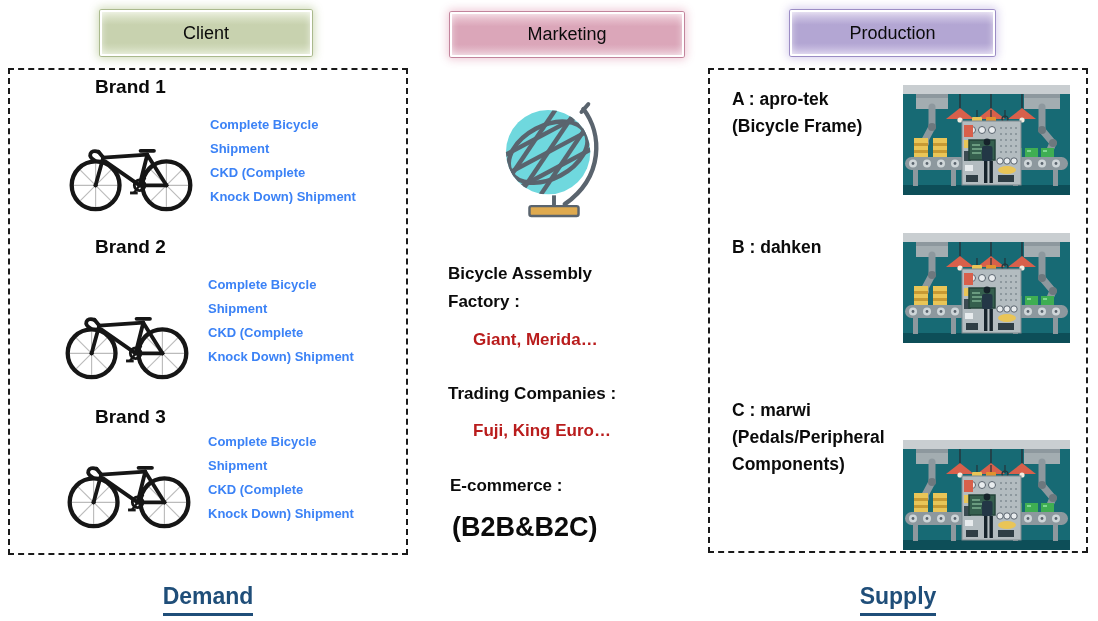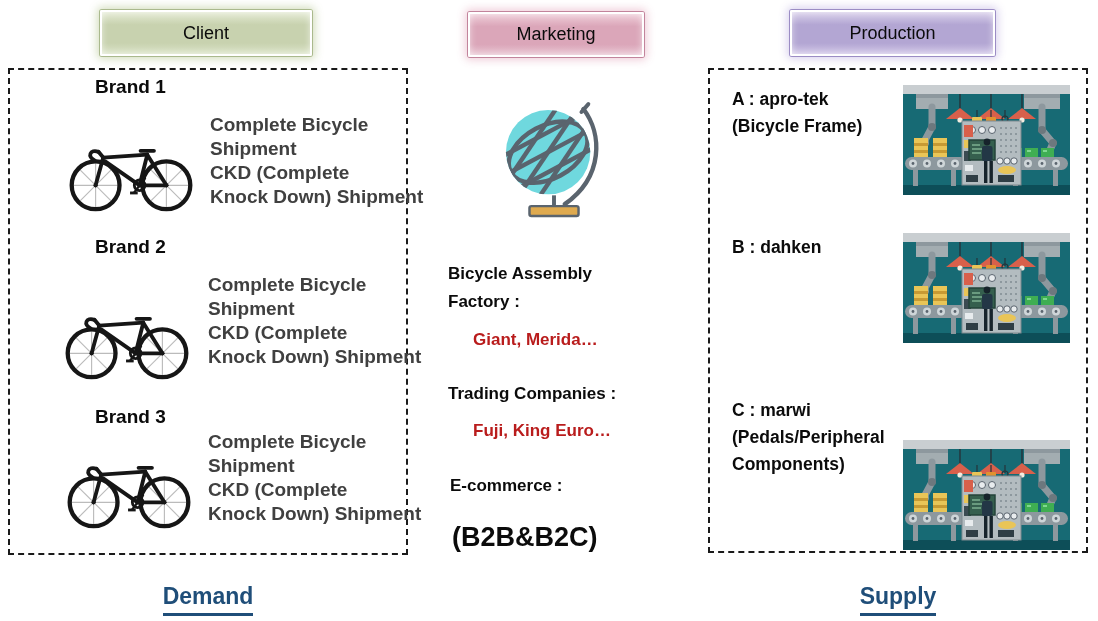--- a/index.html
+++ b/index.html
@@ -6,38 +6,38 @@
   body { background:#ffffff; font-family:"Liberation Sans","DejaVu Sans",sans-serif; }
   .canvas { position:relative; width:1098px; height:621px; background:#fff; overflow:hidden; }
 
   
   .hdr { position:absolute; display:flex; align-items:center; justify-content:center;
          font-weight:normal; font-size:18px; color:#0b0b0b; border-radius:2px; }
   .hdr-client { left:100px; top:10px; width:212px; height:46px;
     background:linear-gradient(180deg,#e9efdb 0%, var(--client-bg,#c8d2af) 32%, var(--client-bg,#c8d2af) 72%, #dfe7cd 100%);
     box-shadow: inset 0 0 0 2px #ffffff, inset 0 0 9px rgba(255,255,255,.95),
                 0 0 0 1px var(--client-edge,#aab98d), 0 0 9px 3px rgba(205,216,180,.85); }
-  .hdr-marketing { left:468px; top:12px; width:176px; height:45px;
+  .hdr-marketing { left:450px; top:12px; width:234px; height:45px;
     background:linear-gradient(180deg,#f2d4de 0%, var(--marketing-bg,#dba6b9) 32%, var(--marketing-bg,#dba6b9) 72%, #ecccd8 100%);
     box-shadow: inset 0 0 0 2px #ffffff, inset 0 0 9px rgba(255,255,255,.95),
                 0 0 0 1px var(--marketing-edge,#c2849c), 0 0 9px 3px rgba(238,201,214,.9); }
   .hdr-production { left:790px; top:10px; width:205px; height:46px;
     background:linear-gradient(180deg,#e0d8ef 0%, var(--production-bg,#b3a6d3) 32%, var(--production-bg,#b3a6d3) 72%, #d6cceb 100%);
     box-shadow: inset 0 0 0 2px #ffffff, inset 0 0 9px rgba(255,255,255,.95),
                 0 0 0 1px var(--production-edge,#9b8cc4), 0 0 9px 3px rgba(214,205,236,.9); }
 
   
   .dashed { position:absolute; border:2px dashed var(--dashed-border,#1a1a1a); background:transparent; }
   .demand-box { left:8px; top:68px; width:400px; height:487px; }
   .supply-box { left:708px; top:68px; width:380px; height:485px; }
 
   
   .brand-title { position:absolute; font-weight:bold; font-size:19px; color:#0b0b0b; }
   .bike { position:absolute; width:130px; height:88px; }
-  .ship { position:absolute; width:205px; font-weight:bold; font-size:19px; color:#404040; line-height:24px; }
+  .ship { position:absolute; width:205px; font-weight:bold; font-size:13px; color:#3b82f6; line-height:24px; }
   .ship-line { white-space:nowrap; }
   .ship-gap { }
 
   
   .globe { position:absolute; left:502px; top:96px; width:104px; height:130px; }
   .mk-heading { position:absolute; width:182px; font-weight:bold; font-size:17px; line-height:28px; color:#0b0b0b; }
   .mk-detail  { position:absolute; font-weight:bold; font-size:17px; color:#b91c1c; white-space:nowrap; }
   .mk-big     { position:absolute; font-weight:bold; font-size:27px; color:#0b0b0b; white-space:nowrap; }
 
   
@@ -295,21 +295,21 @@
   </div>
 
   <svg class="globe">
       <use href="#sym-globe"></use>
     </svg>
   <div class="mk-heading" style="left:448px; top:260px;">Bicycle Assembly Factory :</div>
   <div class="mk-detail" style="left:473px; top:330px;">Giant, Merida…</div>
   <div class="mk-heading" style="left:448px; top:380px;">Trading Companies :</div>
   <div class="mk-detail" style="left:473px; top:421px;">Fuji, King Euro…</div>
   <div class="mk-heading" style="left:450px; top:472px; width:220px;">E-commerce :</div>
-  <div class="mk-big" style="left:452px; top:512px;margin-top:10px;">(B2B&amp;B2C)</div>
+  <div class="mk-big" style="left:452px; top:512px;">(B2B&amp;B2C)</div>
 
   <div class="dashed supply-box"></div>
 
   <div class="sup-label" style="top:86px;">
     <div>A : apro-tek</div>
     <div>(Bicycle Frame)</div>
   </div>
   <svg class="factory" style="top:85px;">
       <use href="#sym-factory"></use>
     </svg>

